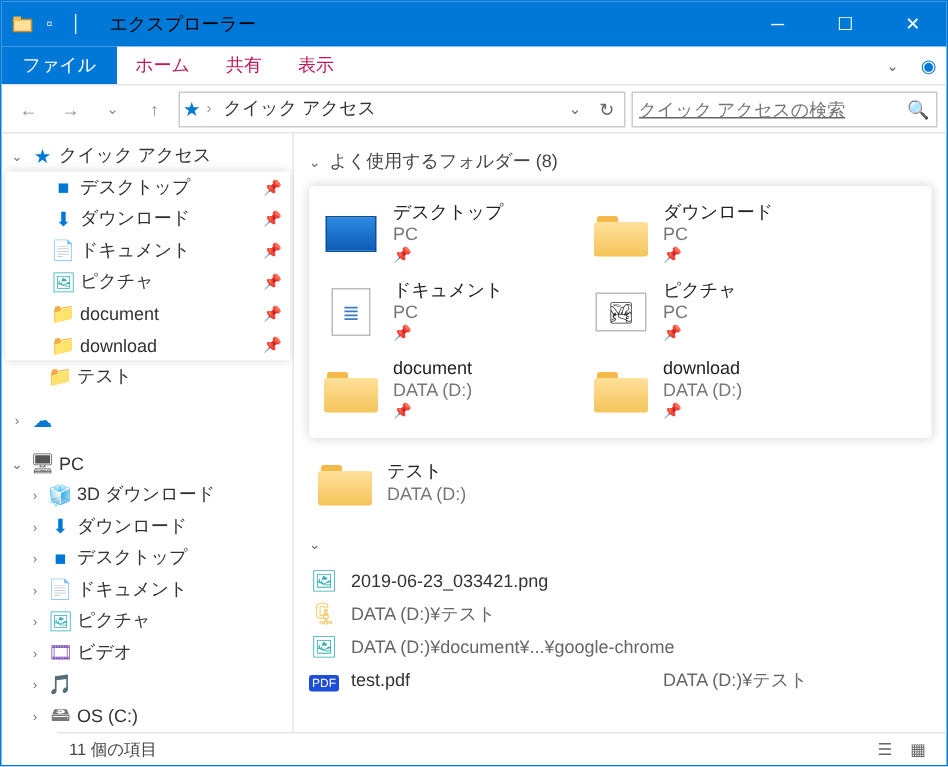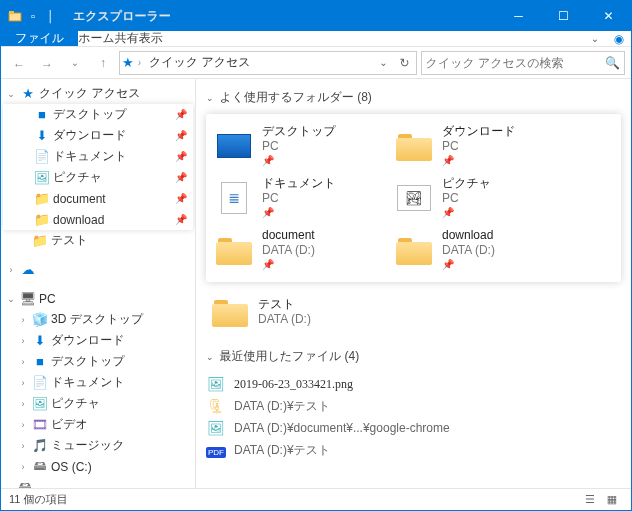--- a/index.html
+++ b/index.html
@@ -1,39 +1,39 @@
 <!DOCTYPE html>
 <html><head>
 <meta charset="utf-8">
 <style>
 * { margin: 0; padding: 0; box-sizing: border-box; font-family: "Yu Gothic UI", "Meiryo", sans-serif; }
 body { background: #f0f0f0; overflow: hidden; }
 .window { width: 632px; height: 511px; background: #fff; border: 1px solid #0078d7; display: flex; flex-direction: column; }
 .titlebar { height: 30px; background: #0078d7; display: flex; align-items: center; color: #fff; font-size: 12px; }
 .titlebar .qat { display: flex; align-items: center; gap: 2px; padding: 0 6px; }
 .titlebar .qat .ico { width: 16px; height: 16px; display: flex; align-items: center; justify-content: center; }
-.titlebar .title { flex: 1; color: #e5e5e5; padding-left: 8px; font-weight: bold; }
+.titlebar .title { flex: 1; color: #000000; padding-left: 8px; }
 .titlebar .controls { display: flex; }
 .titlebar .controls .btn { width: 45px; height: 30px; display: flex; align-items: center; justify-content: center; color: #fff; }
-.ribbon-tabs { height: 16px; display: flex; align-items: stretch; border-bottom: 1px solid #e5e5e5; font-size: 12px; }
+.ribbon-tabs { height: 26px; display: flex; align-items: stretch; border-bottom: 1px solid #e5e5e5; font-size: 12px; }
 .ribbon-tabs .file-tab { background: #0078d7; color: #fff; padding: 0 14px; display: flex; align-items: center; }
-.ribbon-tabs .tab { padding: 0 0; display: flex; align-items: center; color: #404040; }
+.ribbon-tabs .tab { padding: 0 12px; display: flex; align-items: center; color: #be185d; }
 .ribbon-tabs .spacer { flex: 1; }
 .ribbon-tabs .help { width: 24px; display: flex; align-items: center; justify-content: center; color: #0078d7; }
 .ribbon-tabs .chev { width: 24px; display: flex; align-items: center; justify-content: center; color: #666; font-size: 10px; }
 .addrbar { height: 32px; display: flex; align-items: center; gap: 4px; padding: 2px 6px; border-bottom: 1px solid #e5e5e5; font-size: 12px; }
 .addrbar .nav-btn { width: 24px; height: 24px; display: flex; align-items: center; justify-content: center; color: #888; }
 .addrbar .addrbox { flex: 1.5; height: 24px; border: 1px solid #ccc; display: flex; align-items: center; padding: 0 2px; gap: 4px; }
 .addrbar .addrbox .star { color: #0078d7; font-size: 13px; }
 .addrbar .addrbox .crumb { padding: 0 4px; color: #333; }
 .addrbar .addrbox .spacer { flex: 1; }
 .addrbar .addrbox .drop { color: #666; font-size: 10px; padding: 0 4px; }
 .addrbar .addrbox .refresh { color: #666; padding: 0 4px; }
 .addrbar .searchbox { flex: 1; height: 24px; border: 1px solid #ccc; display: flex; align-items: center; padding: 0 4px; color: #999; }
-.addrbar .searchbox input { border: none; outline: none; flex: 1; font-size: 12px; color: #666; background: transparent; }
+.addrbar .searchbox input { border: none; outline: none; flex: 1; font-size: 12px; color: #666; background: transparent; text-decoration: underline; }
 .addrbar .searchbox .sicon { color: #888; }
 .body { flex: 1; display: flex; overflow: hidden; }
 .nav { width: 195px; border-right: 1px solid #e5e5e5; overflow-y: auto; font-size: 12px; padding: 4px 0; }
 .nav .item { display: flex; align-items: center; height: 21px; padding-left: 4px; gap: 3px; color: #333; }
 .nav .item .exp { width: 12px; text-align: center; color: #777; font-size: 9px; }
 .nav .item .ico { width: 16px; height: 16px; display: inline-flex; align-items: center; justify-content: center; font-size: 13px; }
 .nav .item .txt { flex: 1; white-space: nowrap; overflow: hidden; }
 .nav .item .pin { width: 18px; color: #888; font-size: 10px; }
 .nav .item.lvl1 { padding-left: 16px; }
 .nav .group-gap { height: 8px; }
@@ -45,23 +45,23 @@
 .folders.highlight { background: #fff; box-shadow: 0 0 8px rgba(0,0,0,0.18); border-radius: 3px; padding: 6px 4px; margin-bottom: 4px; }
 .fitem { width: 180px; height: 52px; display: flex; align-items: center; gap: 8px; padding: 2px 4px; }
 .fitem .ficon { width: 40px; height: 40px; display: flex; align-items: center; justify-content: center; font-size: 30px; position: relative; }
 .fitem .fmeta { display: flex; flex-direction: column; line-height: 1.25; }
 .fitem .fmeta .name { color: #222; white-space: nowrap; overflow: hidden; text-overflow: ellipsis; max-width: 120px; }
 .fitem .fmeta .loc { color: #777; }
 .fitem .fmeta .pin { color: #888; font-size: 10px; margin-top: 1px; }
 .files { margin-top: 6px; }
 .frow { display: flex; align-items: center; height: 22px; gap: 8px; }
 .frow .ricon { width: 20px; text-align: center; font-size: 14px; }
-.frow .rname { width: 200px; white-space: nowrap; overflow: hidden; text-overflow: ellipsis; font-family: Liberation Serif, serif; }
+.frow .rname { width: 200px; white-space: nowrap; overflow: hidden; text-overflow: ellipsis; }
 .frow .rloc { color: #666; white-space: nowrap; overflow: hidden; text-overflow: ellipsis; }
-.status { height: 22px; border-top: 1px solid #e5e5e5; display: flex; align-items: center; font-size: 11px; padding: 0 8px; color: #444; }
+.status { height: 22px; border-top: 1px solid #e5e5e5; display: flex; align-items: center; font-size: 11px; padding: 0 8px; color: #444; margin-left: 37px; }
 .status .spacer { flex: 1; }
 .status .view { width: 22px; text-align: center; color: #666; }
 
 
 .ico-folder { color: #f8c255; }
 .ico-blue { color: #0078d7; }
 .ico-gray { color: #666; }
 .ico-cloud { color: #0078d7; }
 .ico-pc { color: #555; }
 .ico-drive { color: #777; }
@@ -190,21 +190,21 @@
       <div class="group-gap"></div>
       <div class="item">
         <span class="exp">⌄</span>
         <span class="ico ico-pc">🖥</span>
         <span class="txt">PC</span>
       </div>
       <div id="nav-pc-items">
           <div class="item lvl1">
             <span class="exp">›</span>
             <span class="ico ico-cy">🧊</span>
-            <span class="txt">3D デスクトップ</span>
+            <span class="txt">3D ダウンロード</span>
           </div>
           <div class="item lvl1">
             <span class="exp">›</span>
             <span class="ico ico-blue">⬇</span>
             <span class="txt">ダウンロード</span>
           </div>
           <div class="item lvl1">
             <span class="exp">›</span>
             <span class="ico ico-blue">■</span>
             <span class="txt">デスクトップ</span>
@@ -220,21 +220,20 @@
             <span class="txt">ピクチャ</span>
           </div>
           <div class="item lvl1">
             <span class="exp">›</span>
             <span class="ico ico-purple">🎞</span>
             <span class="txt">ビデオ</span>
           </div>
           <div class="item lvl1">
             <span class="exp">›</span>
             <span class="ico ico-orange">🎵</span>
-            <span class="txt">ミュージック</span>
           </div>
           <div class="item lvl1">
             <span class="exp">›</span>
             <span class="ico ico-drive">🖴</span>
             <span class="txt">OS (C:)</span>
           </div>
           <div class="item lvl1">
             <span class="ico ico-drive">🖴</span>
           </div>
         </div>
@@ -317,37 +316,37 @@
             <div class="fmeta">
               <span class="name">テスト</span>
               <span class="loc">DATA (D:)</span>
               <span class="pin"></span>
             </div>
           </div>
         </div>
 
       <div class="sect-head" style="margin-top:10px">
         <span class="chev">⌄</span>
-        <span>最近使用したファイル (4)</span>
       </div>
       <div class="files" id="files-list">
           <div class="frow">
             <span class="ricon"><span class="ico-cy">🖼</span></span>
             <span class="rname">2019-06-23_033421.png</span>
           </div>
           <div class="frow">
             <span class="ricon"><span class="ico-folder">🗜</span></span>
             <span class="rloc">DATA (D:)¥テスト</span>
           </div>
           <div class="frow">
             <span class="ricon"><span class="ico-cy">🖼</span></span>
             <span class="rloc">DATA (D:)¥document¥...¥google-chrome</span>
           </div>
           <div class="frow">
             <span class="ricon"><span style="background:#1d4ed8;color:#fff;font-size:8px;padding:1px 2px;border-radius:2px">PDF</span></span>
+            <span class="rname">test.pdf</span>
             <span class="rloc">DATA (D:)¥テスト</span>
           </div>
         </div>
     </div>
   </div>
 
   <div class="status">
     <span>11 個の項目</span>
     <span class="spacer"></span>
     <span class="view">☰</span>

